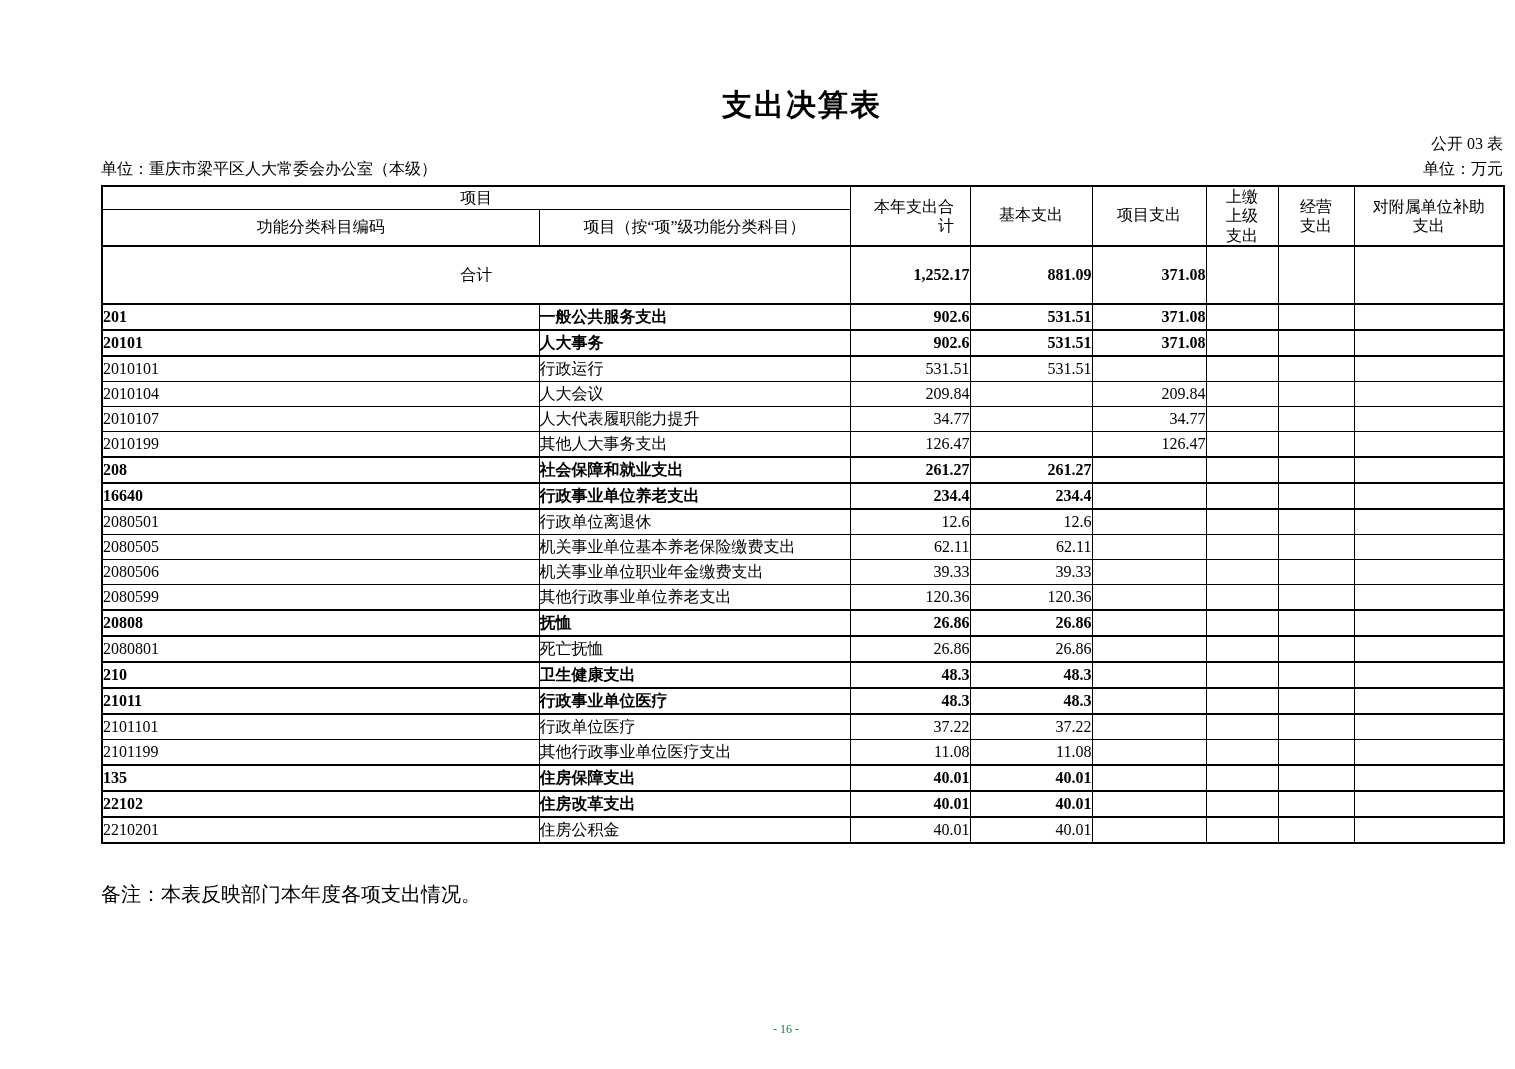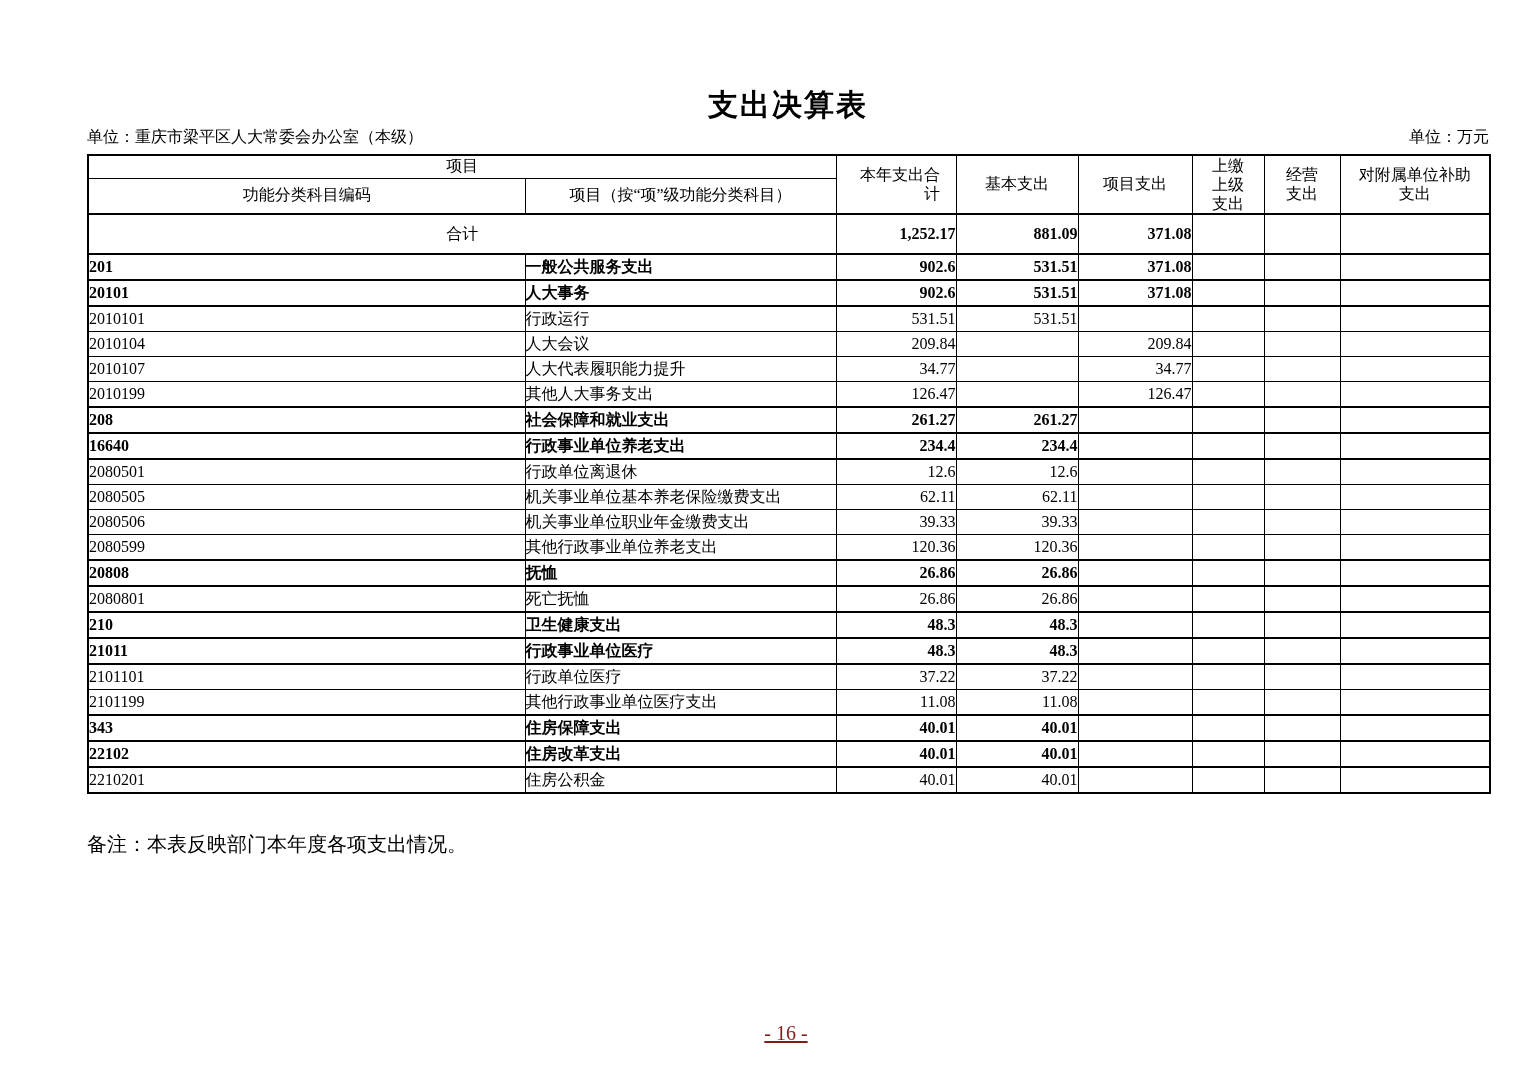--- a/index.html
+++ b/index.html
@@ -1,51 +1,52 @@
 <!DOCTYPE html>
 <html><head>
 <meta charset="utf-8">
 <style>
   html,body{margin:0;padding:0;}
   body{
     width:1515px;height:1069px;background:#ffffff;color:#000;
     font-family:"Liberation Serif","DejaVu Serif",serif;
     position:relative;overflow:hidden;
   }
-  .sheet{position:absolute;left:87px;top:0;width:1402px;}
+  .sheet{position:absolute;left:101px;top:0;width:1402px;}
   .title{margin-top:88px;text-align:center;font-size:30px;font-weight:bold;letter-spacing:2px;line-height:1.1;}
   .doc-label{text-align:right;font-size:16px;margin-top:14px;line-height:1.1;}
   .unit-line{display:flex;justify-content:space-between;font-size:16px;margin-top:7px;margin-bottom:8px;line-height:1.1;}
   table.budget{border-collapse:collapse;table-layout:fixed;width:1402px;border:2px solid #000;}
   .budget th,.budget td{
     border:1px solid #000;padding:0;font-weight:normal;
     vertical-align:middle;overflow:hidden;white-space:normal;
   }
   .budget thead th{font-size:16px;text-align:center;}
   .budget tr.h1 th{height:22px;}
   .budget tr.h2 th{height:34px;}
   .budget thead tr.h2 th,.budget thead th.vspan{border-bottom:2px solid #000;}
   .budget td{height:24px;font-size:16px;line-height:1.1;}
   .code{text-align:left;padding:0 4px 0 6px;}
   .name{text-align:left;padding:0 4px 0 6px;}
   .num{text-align:right;padding:0 8px 0 2px;}
   tr.row-bold td{font-weight:bold;border-top-width:2px;border-bottom-width:2px;}
-  tr.total-row td.total-label{font-weight:normal;text-align:center;padding:7px;}
+  tr.total-row td.total-label{font-weight:normal;text-align:center;padding:16px;}
   .hw{margin:0 auto;line-height:1.2;}
   .w88{width:88px;text-align:right;}
   .w40{width:40px;}
   .w118{width:118px;}
   .note{margin-top:38px;font-size:20px;line-height:1.2;}
-  .page-number{position:absolute;left:85px;top:1022px;width:1402px;text-align:center;font-size:20px;color:#7f1d1d;text-decoration:underline;}
+  .page-number{position:absolute;left:85px;top:1022px;width:1402px;text-align:center;font-size:12px;color:#15803d;}
 </style>
 </head>
 <body>
 
 <div class="sheet">
   <div class="title">支出决算表</div>
+  <div class="doc-label">公开 03 表</div>
   <div class="unit-line">
     <span>单位：重庆市梁平区人大常委会办公室（本级）</span>
     <span>单位：万元</span>
   </div>
 
   <table class="budget">
     <colgroup>
       <col style="width:437px">
       <col style="width:311px">
       <col style="width:120px">
@@ -262,21 +263,21 @@
           <td class="code">2101199</td>
           <td class="name">其他行政事业单位医疗支出</td>
           <td class="num">11.08</td>
           <td class="num">11.08</td>
           <td class="num"></td>
           <td class="num"></td>
           <td class="num"></td>
           <td class="num"></td>
         </tr>
         <tr class="row-bold">
-          <td class="code">343</td>
+          <td class="code">135</td>
           <td class="name">住房保障支出</td>
           <td class="num">40.01</td>
           <td class="num">40.01</td>
           <td class="num"></td>
           <td class="num"></td>
           <td class="num"></td>
           <td class="num"></td>
         </tr>
         <tr class="row-bold">
           <td class="code">22102</td>

